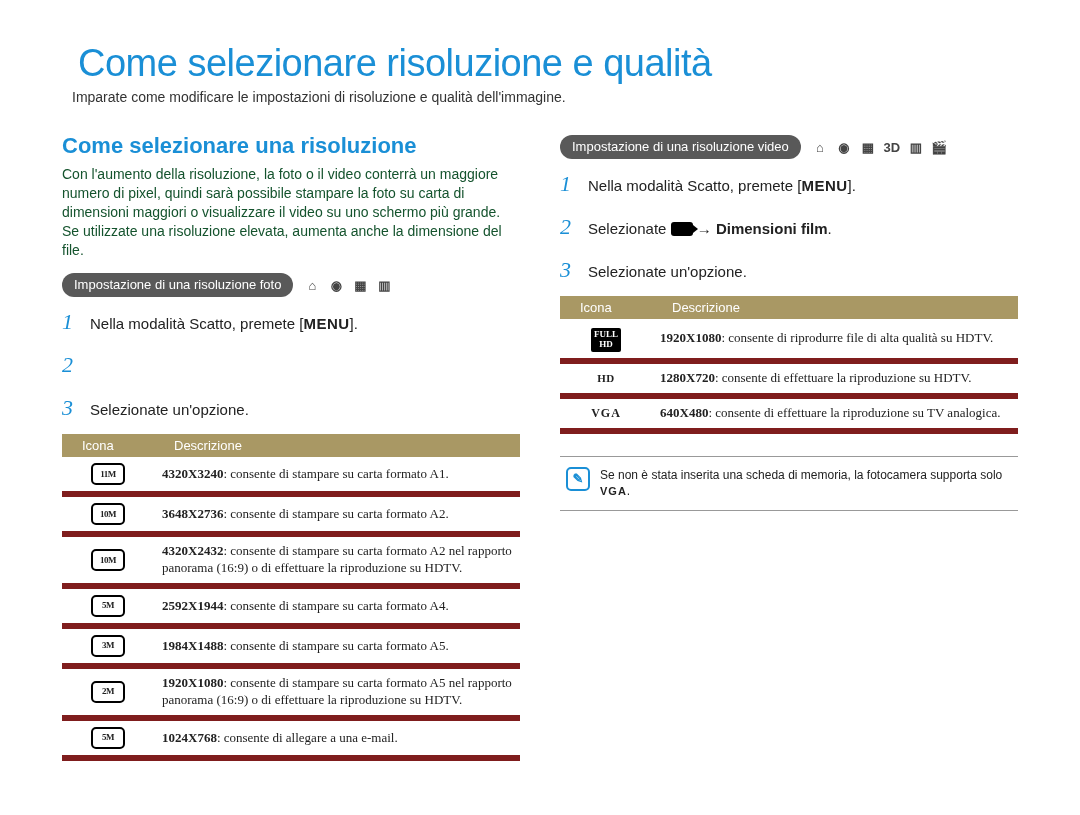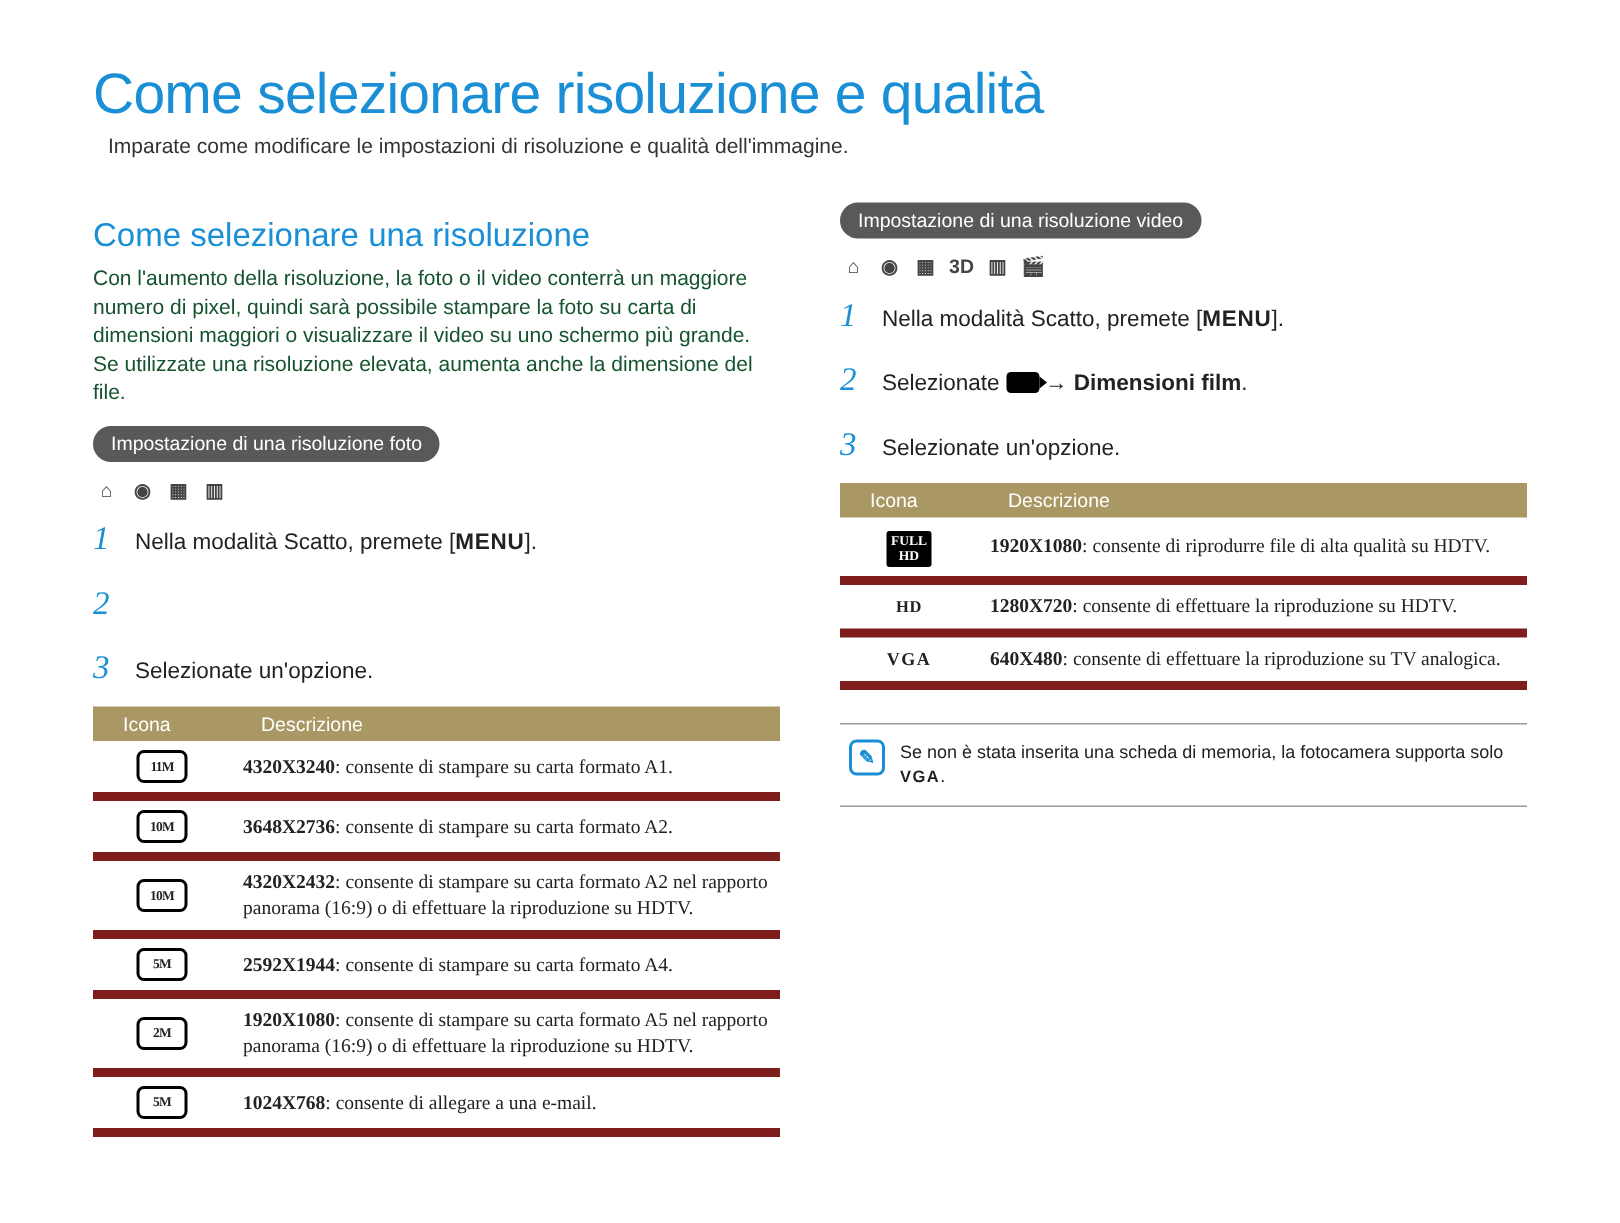--- a/index.html
+++ b/index.html
@@ -13,54 +13,53 @@
     overflow: hidden;
   }
   .page {
     padding: 42px 62px 0 62px;
     box-sizing: border-box;
   }
   h1.title {
     font-size: 38px;
     font-weight: 400;
     color: #1a8fd6;
-    margin: 0 0 4px 0;
+    margin: 0 0 4px 16px;
     letter-spacing: -0.5px;
   }
   .intro {
     font-size: 14px;
     color: #333;
     margin: 0 0 24px 10px;
   }
   .columns {
     display: flex;
     gap: 40px;
   }
   .col {
     flex: 1;
     min-width: 0;
   }
   h2.subtitle {
     font-size: 22px;
-    font-weight: 400;
+    font-weight: 700;
     color: #1a8fd6;
-    margin: 15px 0 6px 0;
+    margin: 4px 0 6px 0;
   }
   .body-text {
     font-size: 14px;
     line-height: 1.35;
     color: #14532d;
     margin: 0 0 14px 0;
   }
   .pill-row {
     display: flex;
-    align-items: flex-start;
+    align-items: center;
     gap: 10px;
     margin: 6px 0 6px 0;
-    flex-direction: column;
   }
   .pill {
     background: #595959;
     color: #fff;
     font-size: 13px;
     padding: 4px 12px 5px 12px;
     border-radius: 12px;
     white-space: nowrap;
   }
   .mode-icons {
@@ -298,20 +297,24 @@
               <td class="icon-cell"><span class="res-icon">10M</span></td>
               <td><span class="desc-bold">3648X2736</span><span>: consente di stampare su carta formato A2.</span></td>
             </tr>
             <tr>
               <td class="icon-cell"><span class="res-icon">10M</span></td>
               <td><span class="desc-bold">4320X2432</span><span>: consente di stampare su carta formato A2 nel rapporto panorama (16:9) o di effettuare la riproduzione su HDTV.</span></td>
             </tr>
             <tr>
               <td class="icon-cell"><span class="res-icon">5M</span></td>
               <td><span class="desc-bold">2592X1944</span><span>: consente di stampare su carta formato A4.</span></td>
+            </tr>
+            <tr>
+              <td class="icon-cell"><span class="res-icon">3M</span></td>
+              <td><span class="desc-bold">1984X1488</span><span>: consente di stampare su carta formato A5.</span></td>
             </tr>
             <tr>
               <td class="icon-cell"><span class="res-icon">2M</span></td>
               <td><span class="desc-bold">1920X1080</span><span>: consente di stampare su carta formato A5 nel rapporto panorama (16:9) o di effettuare la riproduzione su HDTV.</span></td>
             </tr>
             <tr>
               <td class="icon-cell"><span class="res-icon">5M</span></td>
               <td><span class="desc-bold">1024X768</span><span>: consente di allegare a una e-mail.</span></td>
             </tr>
           </tbody>

